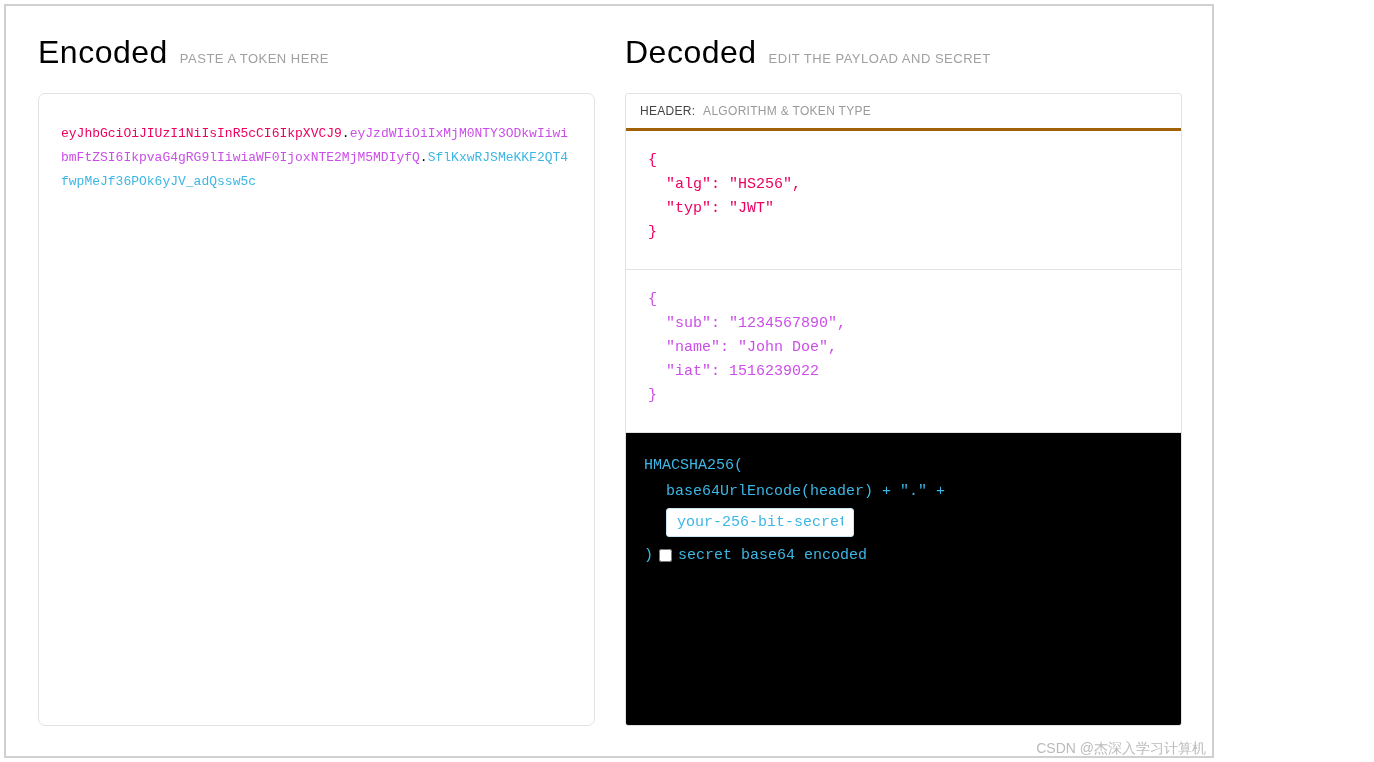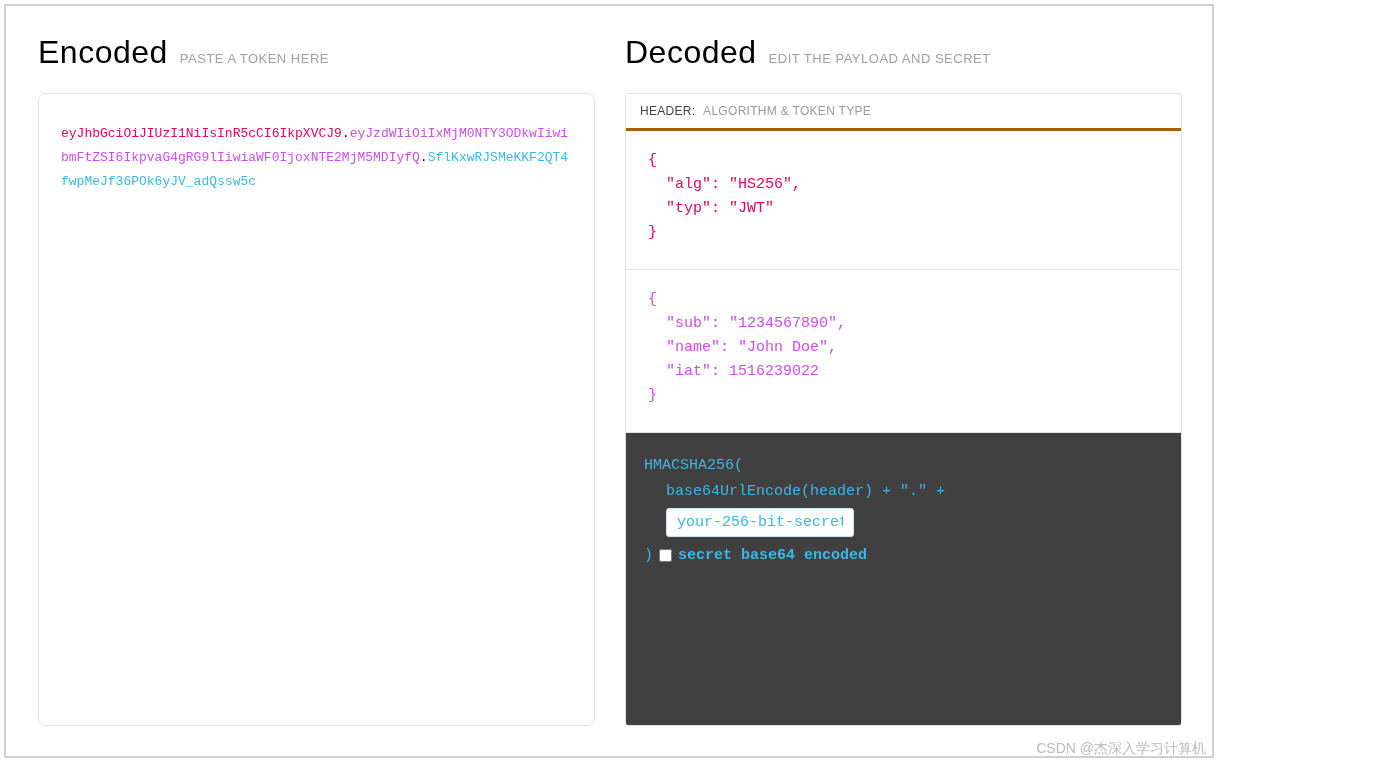--- a/index.html
+++ b/index.html
@@ -81,21 +81,21 @@
   padding: 18px 22px 24px 22px;
   font-family: "Consolas", "Menlo", "Courier New", monospace;
   font-size: 15px;
   line-height: 1.6;
   white-space: pre;
 }
 .panel-body.header-json { color: #ed005f; }
 .panel-body.payload-json { color: #cc4ee8; }
 .sep { border-top: 1px solid #e3e3e3; }
 .sig-body {
-  background: #404040;
+  background: #000000;
   padding: 20px 18px 22px 18px;
   font-family: "Consolas", "Menlo", "Courier New", monospace;
   font-size: 15px;
   line-height: 1.75;
   color: #3cb6e4;
   flex: 1;
 }
 .sig-line { padding-left: 0; }
 .sig-indent { padding-left: 22px; }
 .secret-input {
@@ -116,21 +116,21 @@
   align-items: center;
   gap: 6px;
   margin-top: 2px;
 }
 .checkbox {
   width: 13px;
   height: 13px;
   accent-color: #555;
 }
 .checkbox-label {
-  font-weight: 700;
+  font-weight: 400;
   color: #3cb6e4;
 }
 .watermark {
   position: absolute;
   bottom: -2px;
   right: 6px;
   color: rgba(140,140,140,0.6);
   font-size: 14px;
   pointer-events: none;
   margin-left: 16px;

